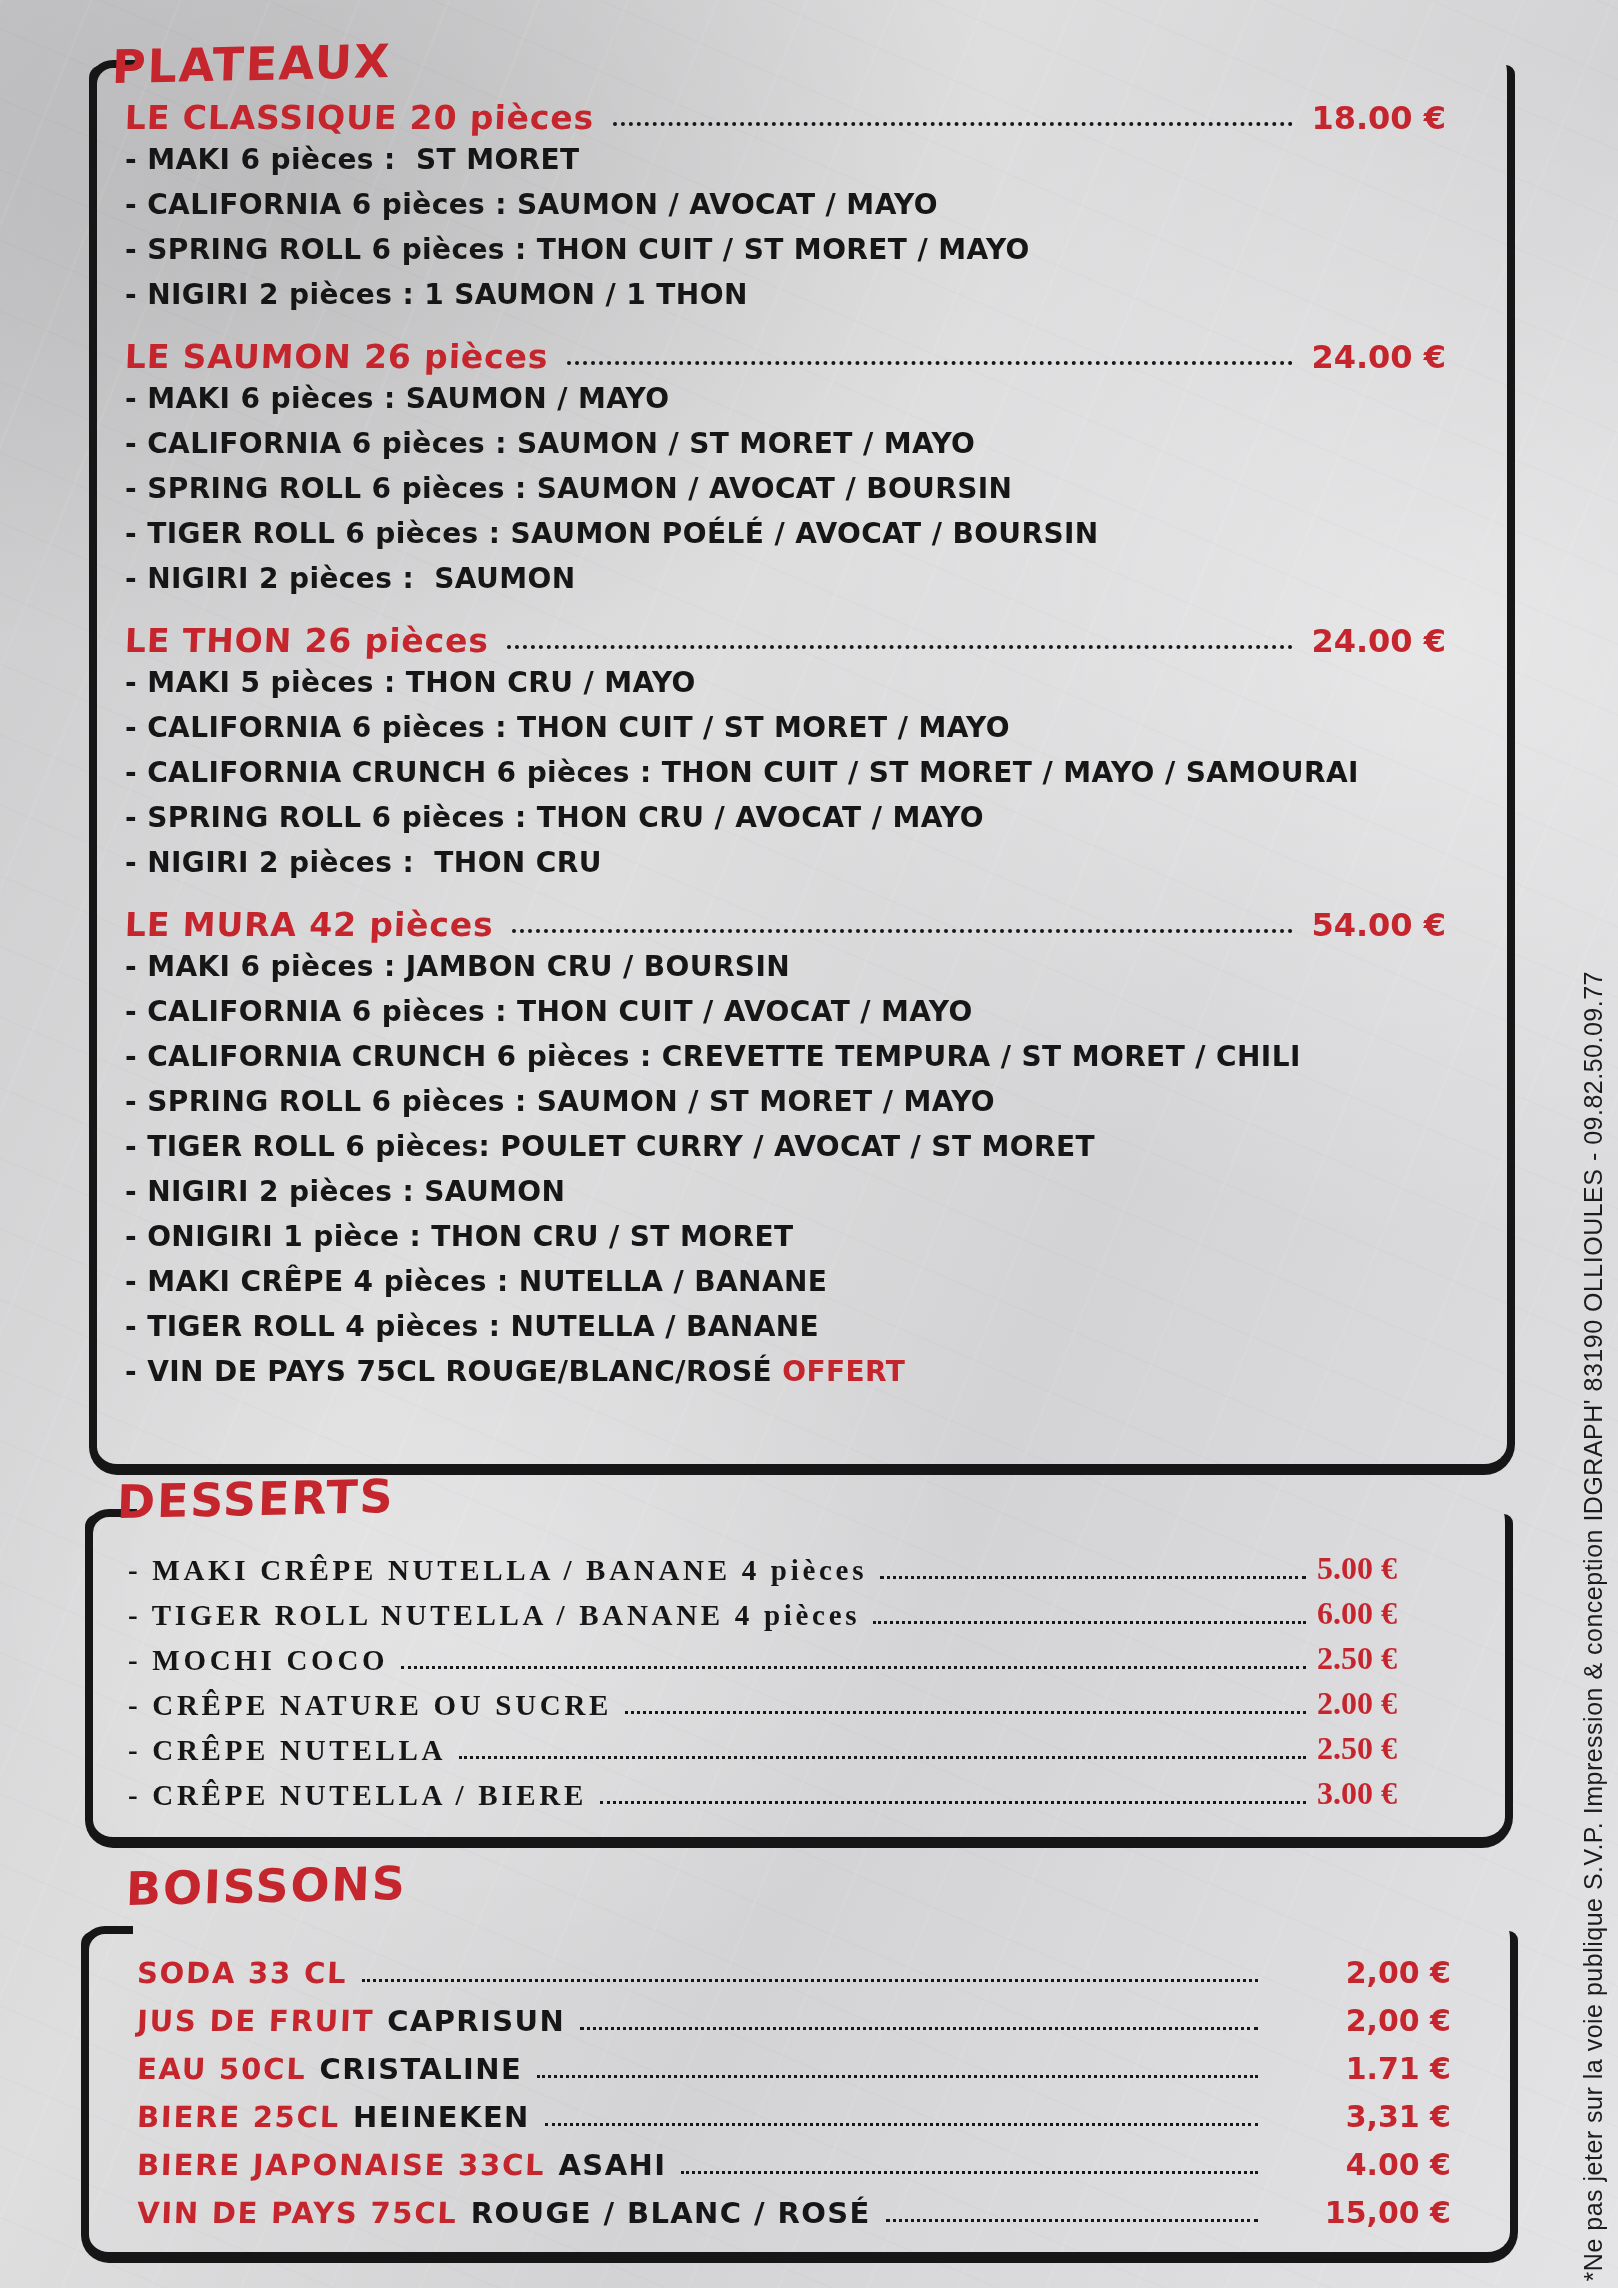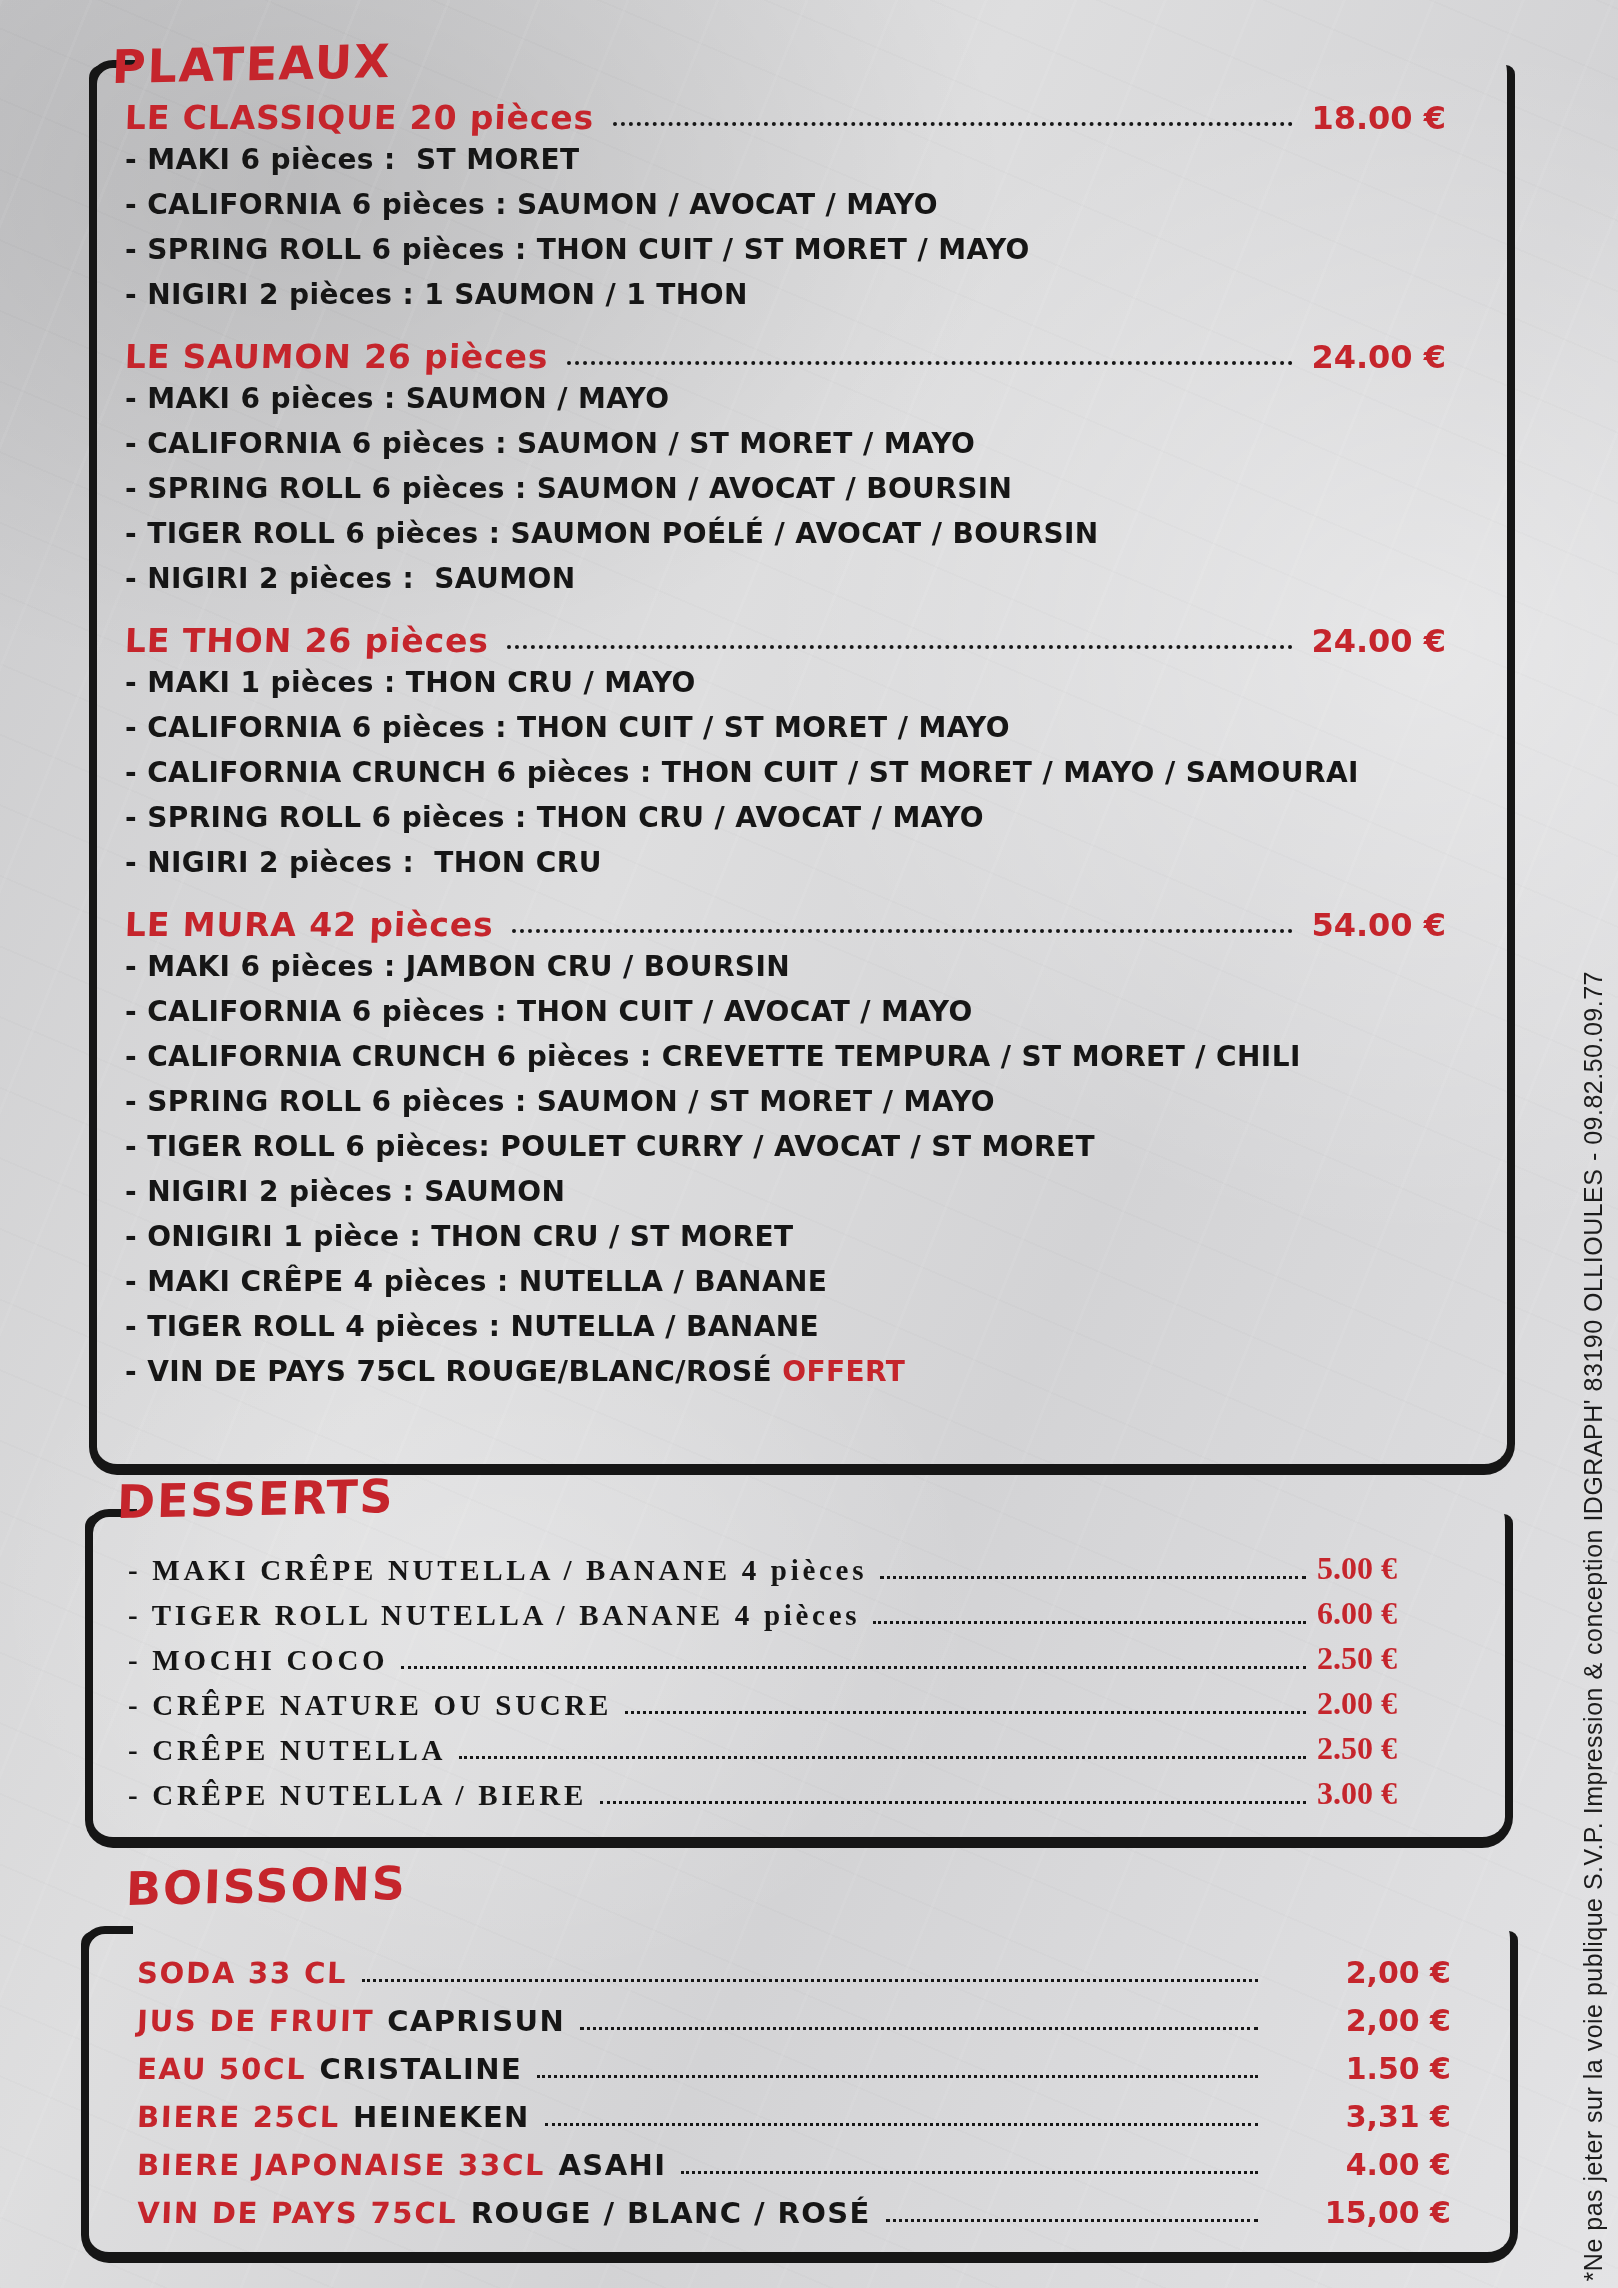--- a/index.html
+++ b/index.html
@@ -105,21 +105,21 @@
           <div class="p-item">SPRING ROLL 6 pièces : SAUMON / AVOCAT / BOURSIN</div>
           <div class="p-item">TIGER ROLL 6 pièces : SAUMON POÉLÉ / AVOCAT / BOURSIN</div>
           <div class="p-item">NIGIRI 2 pièces :  SAUMON</div>
         </div>
         <div class="plateau-group">
           <div class="p-head">
             <span class="p-name">LE THON 26 pièces</span>
             <span class="p-dots"></span>
             <span class="p-price">24.00 €</span>
           </div>
-          <div class="p-item">MAKI 1 pièces : THON CRU / MAYO</div>
+          <div class="p-item">MAKI 5 pièces : THON CRU / MAYO</div>
           <div class="p-item">CALIFORNIA 6 pièces : THON CUIT / ST MORET / MAYO</div>
           <div class="p-item">CALIFORNIA CRUNCH 6 pièces : THON CUIT / ST MORET / MAYO / SAMOURAI</div>
           <div class="p-item">SPRING ROLL 6 pièces : THON CRU / AVOCAT / MAYO</div>
           <div class="p-item">NIGIRI 2 pièces :  THON CRU</div>
         </div>
         <div class="plateau-group">
           <div class="p-head">
             <span class="p-name">LE MURA 42 pièces</span>
             <span class="p-dots"></span>
             <span class="p-price">54.00 €</span>
@@ -187,21 +187,21 @@
         <div class="b-row">
           <span class="b-prefix">JUS DE FRUIT</span>
           <span class="b-label">CAPRISUN</span>
           <span class="b-dots"></span>
           <span class="b-price">2,00 €</span>
         </div>
         <div class="b-row">
           <span class="b-prefix">EAU 50CL</span>
           <span class="b-label">CRISTALINE</span>
           <span class="b-dots"></span>
-          <span class="b-price">1.50 €</span>
+          <span class="b-price">1.71 €</span>
         </div>
         <div class="b-row">
           <span class="b-prefix">BIERE 25CL</span>
           <span class="b-label">HEINEKEN</span>
           <span class="b-dots"></span>
           <span class="b-price">3,31 €</span>
         </div>
         <div class="b-row">
           <span class="b-prefix">BIERE JAPONAISE 33CL</span>
           <span class="b-label">ASAHI</span>

